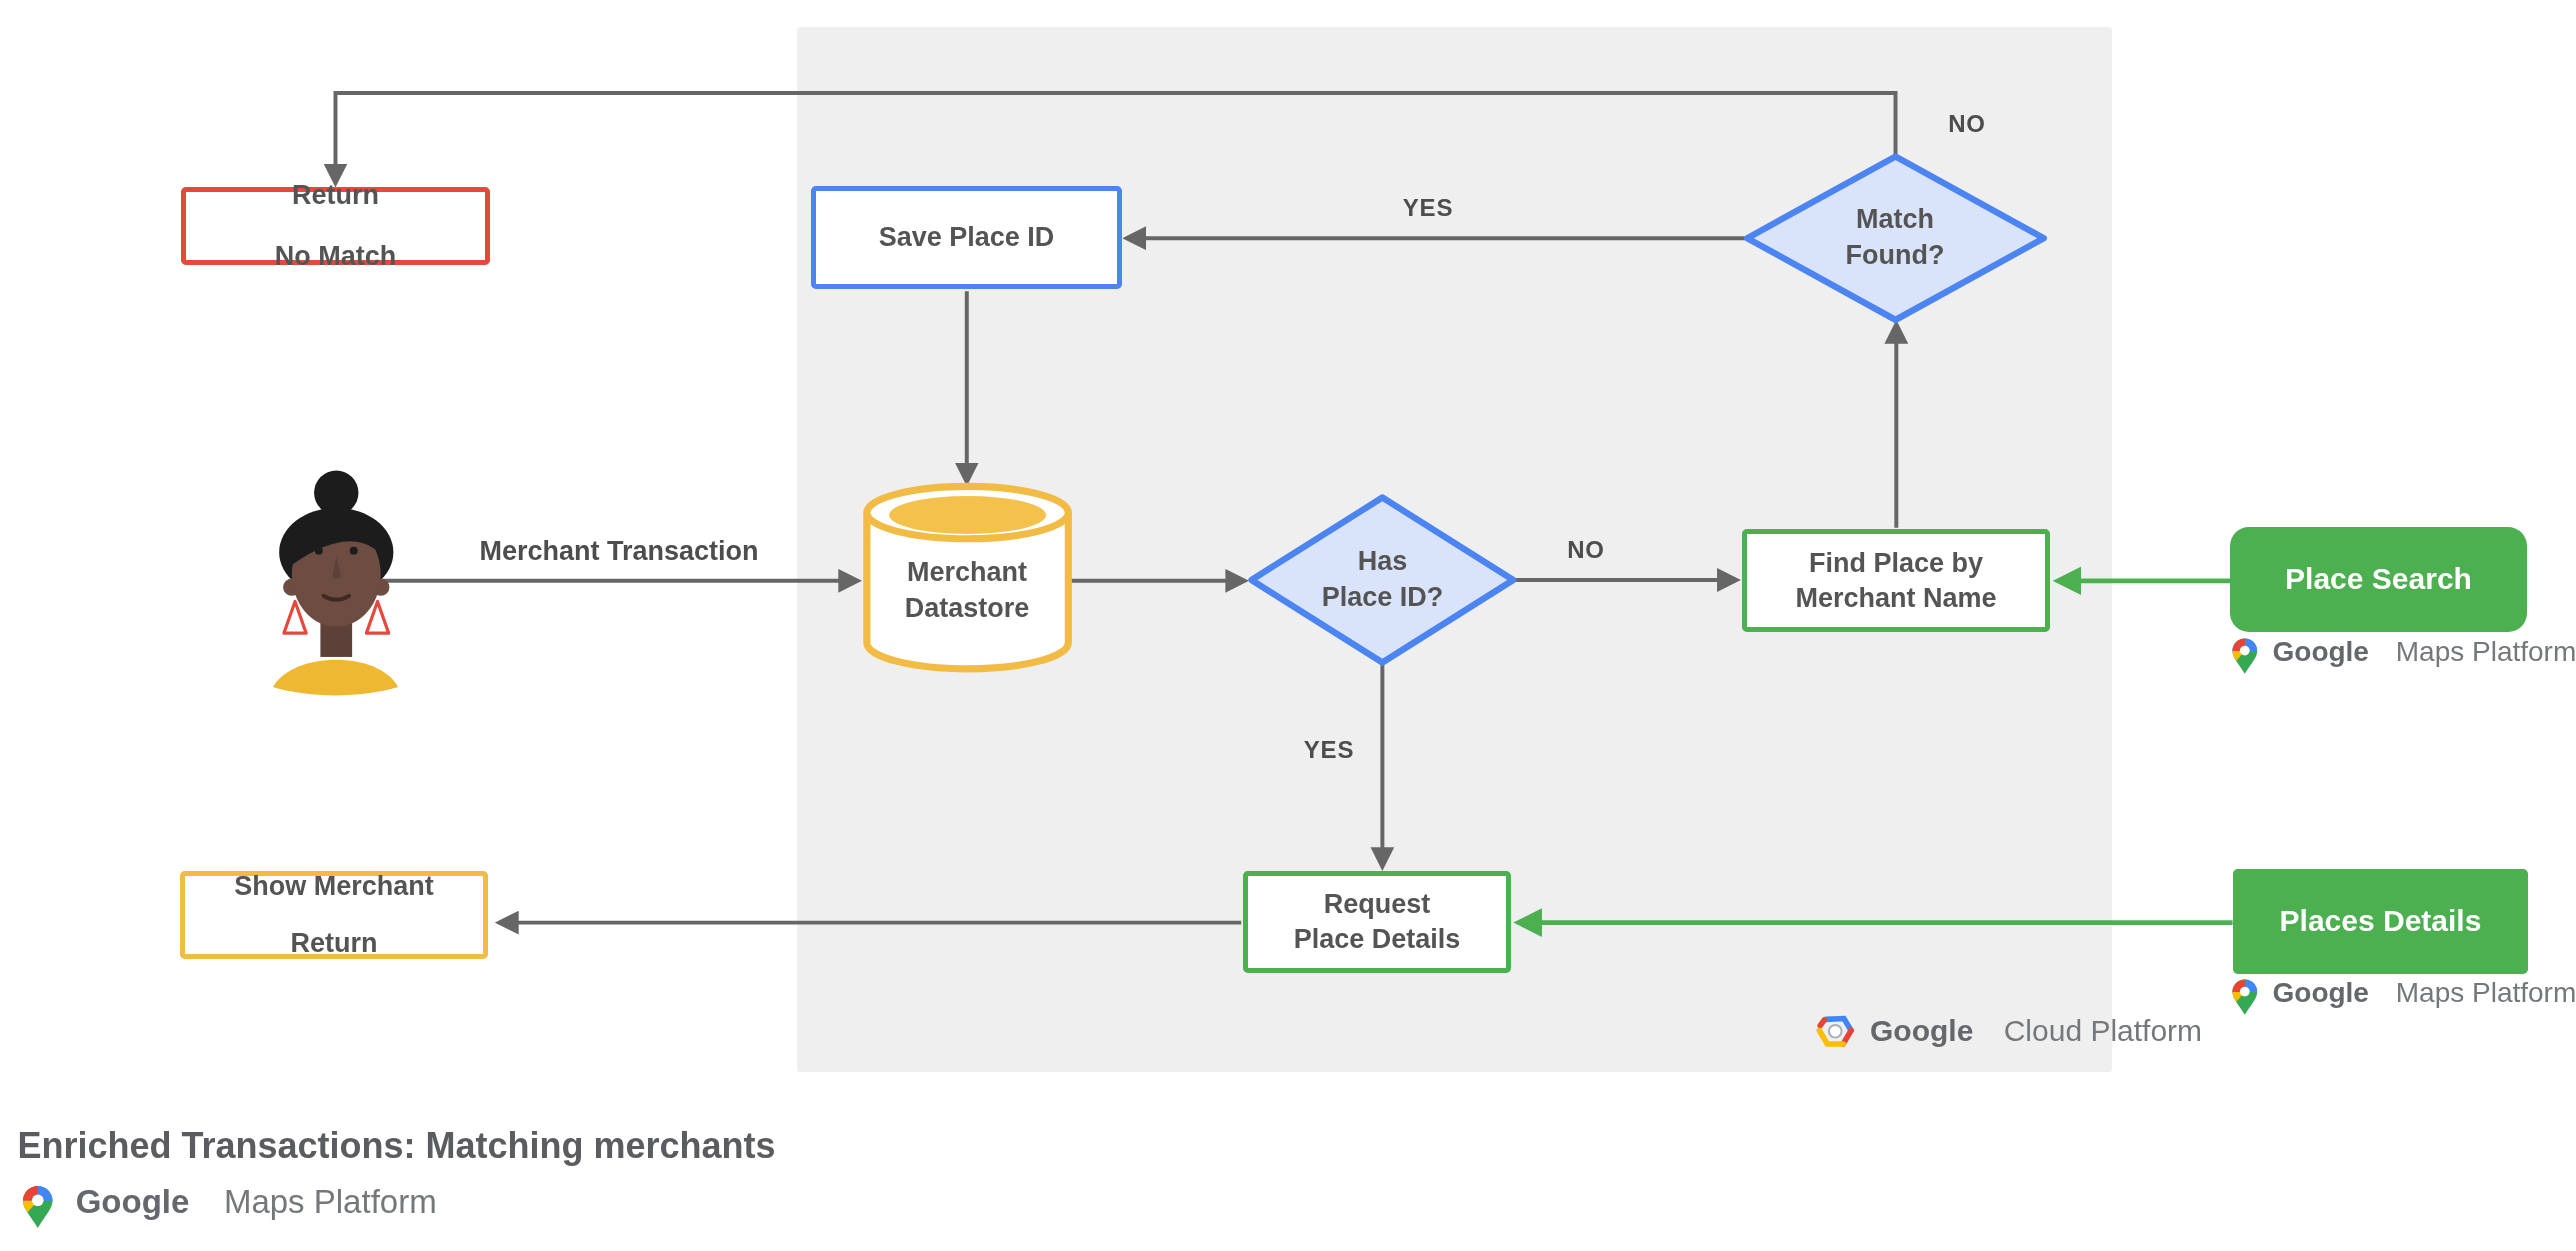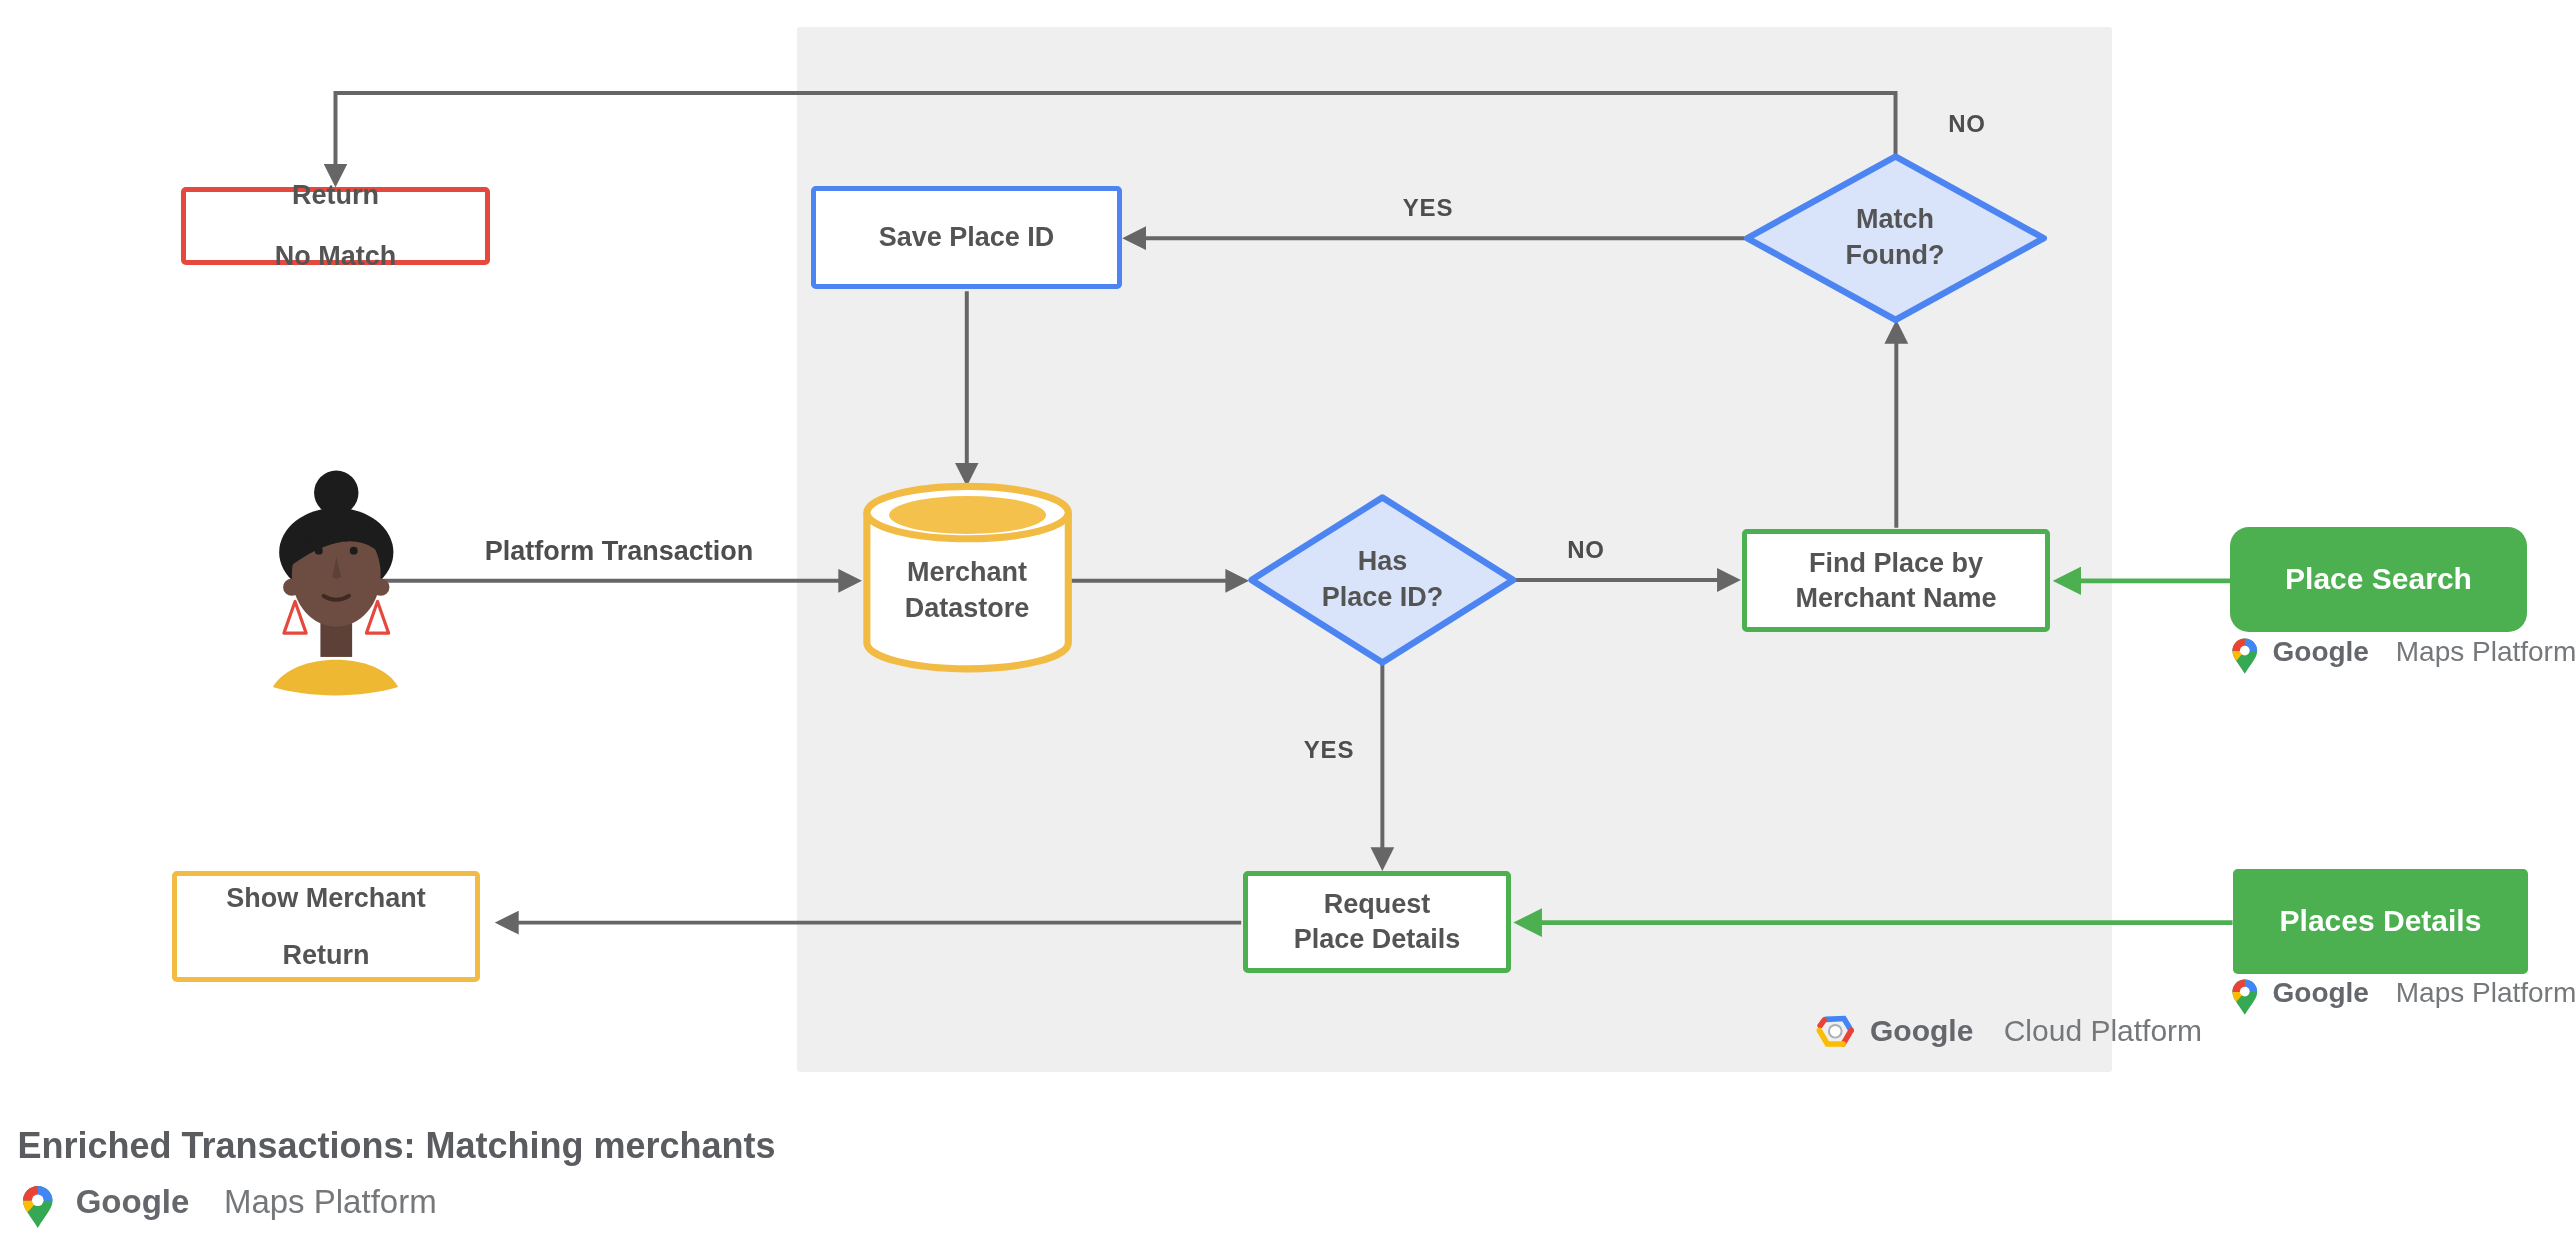--- a/index.html
+++ b/index.html
@@ -132,21 +132,21 @@
   <div class="node node-green" style="left:1243px;top:871px;width:268px;height:102px;">
     <span>Request</span>
     <span>Place Details</span>
   </div>
 
   <div class="node node-green" style="left:1742px;top:529px;width:308px;height:103px;">
     <span>Find Place by</span>
     <span>Merchant Name</span>
   </div>
 
-  <div class="node node-yellow" style="left:172px;top:871px;width:308px;height:111px;gap:22px;">
+  <div class="node node-yellow" style="left:180px;top:871px;width:308px;height:88px;gap:22px;">
     <span>Show Merchant</span>
     <span>Return</span>
   </div>
 
   <div class="node node-fill-green" style="left:2230px;top:527px;width:297px;height:105px;border-radius:19px;">
     <span>Place Search</span>
   </div>
 
   <div class="node node-fill-green" style="left:2233px;top:869px;width:295px;height:105px;">
     <span>Places Details</span>
@@ -158,21 +158,21 @@
   </div>
   <div class="overlay-label" style="left:1277px;top:531px;width:211px;height:97px;">
     <span>Has</span>
     <span>Place ID?</span>
   </div>
   <div class="overlay-label" style="left:1784px;top:190px;width:222px;height:95px;">
     <span>Match</span>
     <span>Found?</span>
   </div>
 
-  <div class="edge-label big" style="left:619px;top:551px;">Platform Transaction</div>
+  <div class="edge-label big" style="left:619px;top:551px;">Merchant Transaction</div>
   <div class="edge-label" style="left:1428px;top:208px;">YES</div>
   <div class="edge-label" style="left:1967px;top:124px;">NO</div>
   <div class="edge-label" style="left:1586px;top:550px;">NO</div>
   <div class="edge-label" style="left:1329px;top:750px;">YES</div>
 
   <div class="logo-row" id="gcp-logo">
     <span style="width:41px;"></span><span class="g-bold">Google</span>&nbsp;<span class="g-rest">Cloud Platform</span>
   </div>
   <div class="logo-row" id="gmp-search">
     <span style="width:33px;"></span><span class="g-bold">Google</span>&nbsp;<span class="g-rest">Maps Platform</span>

